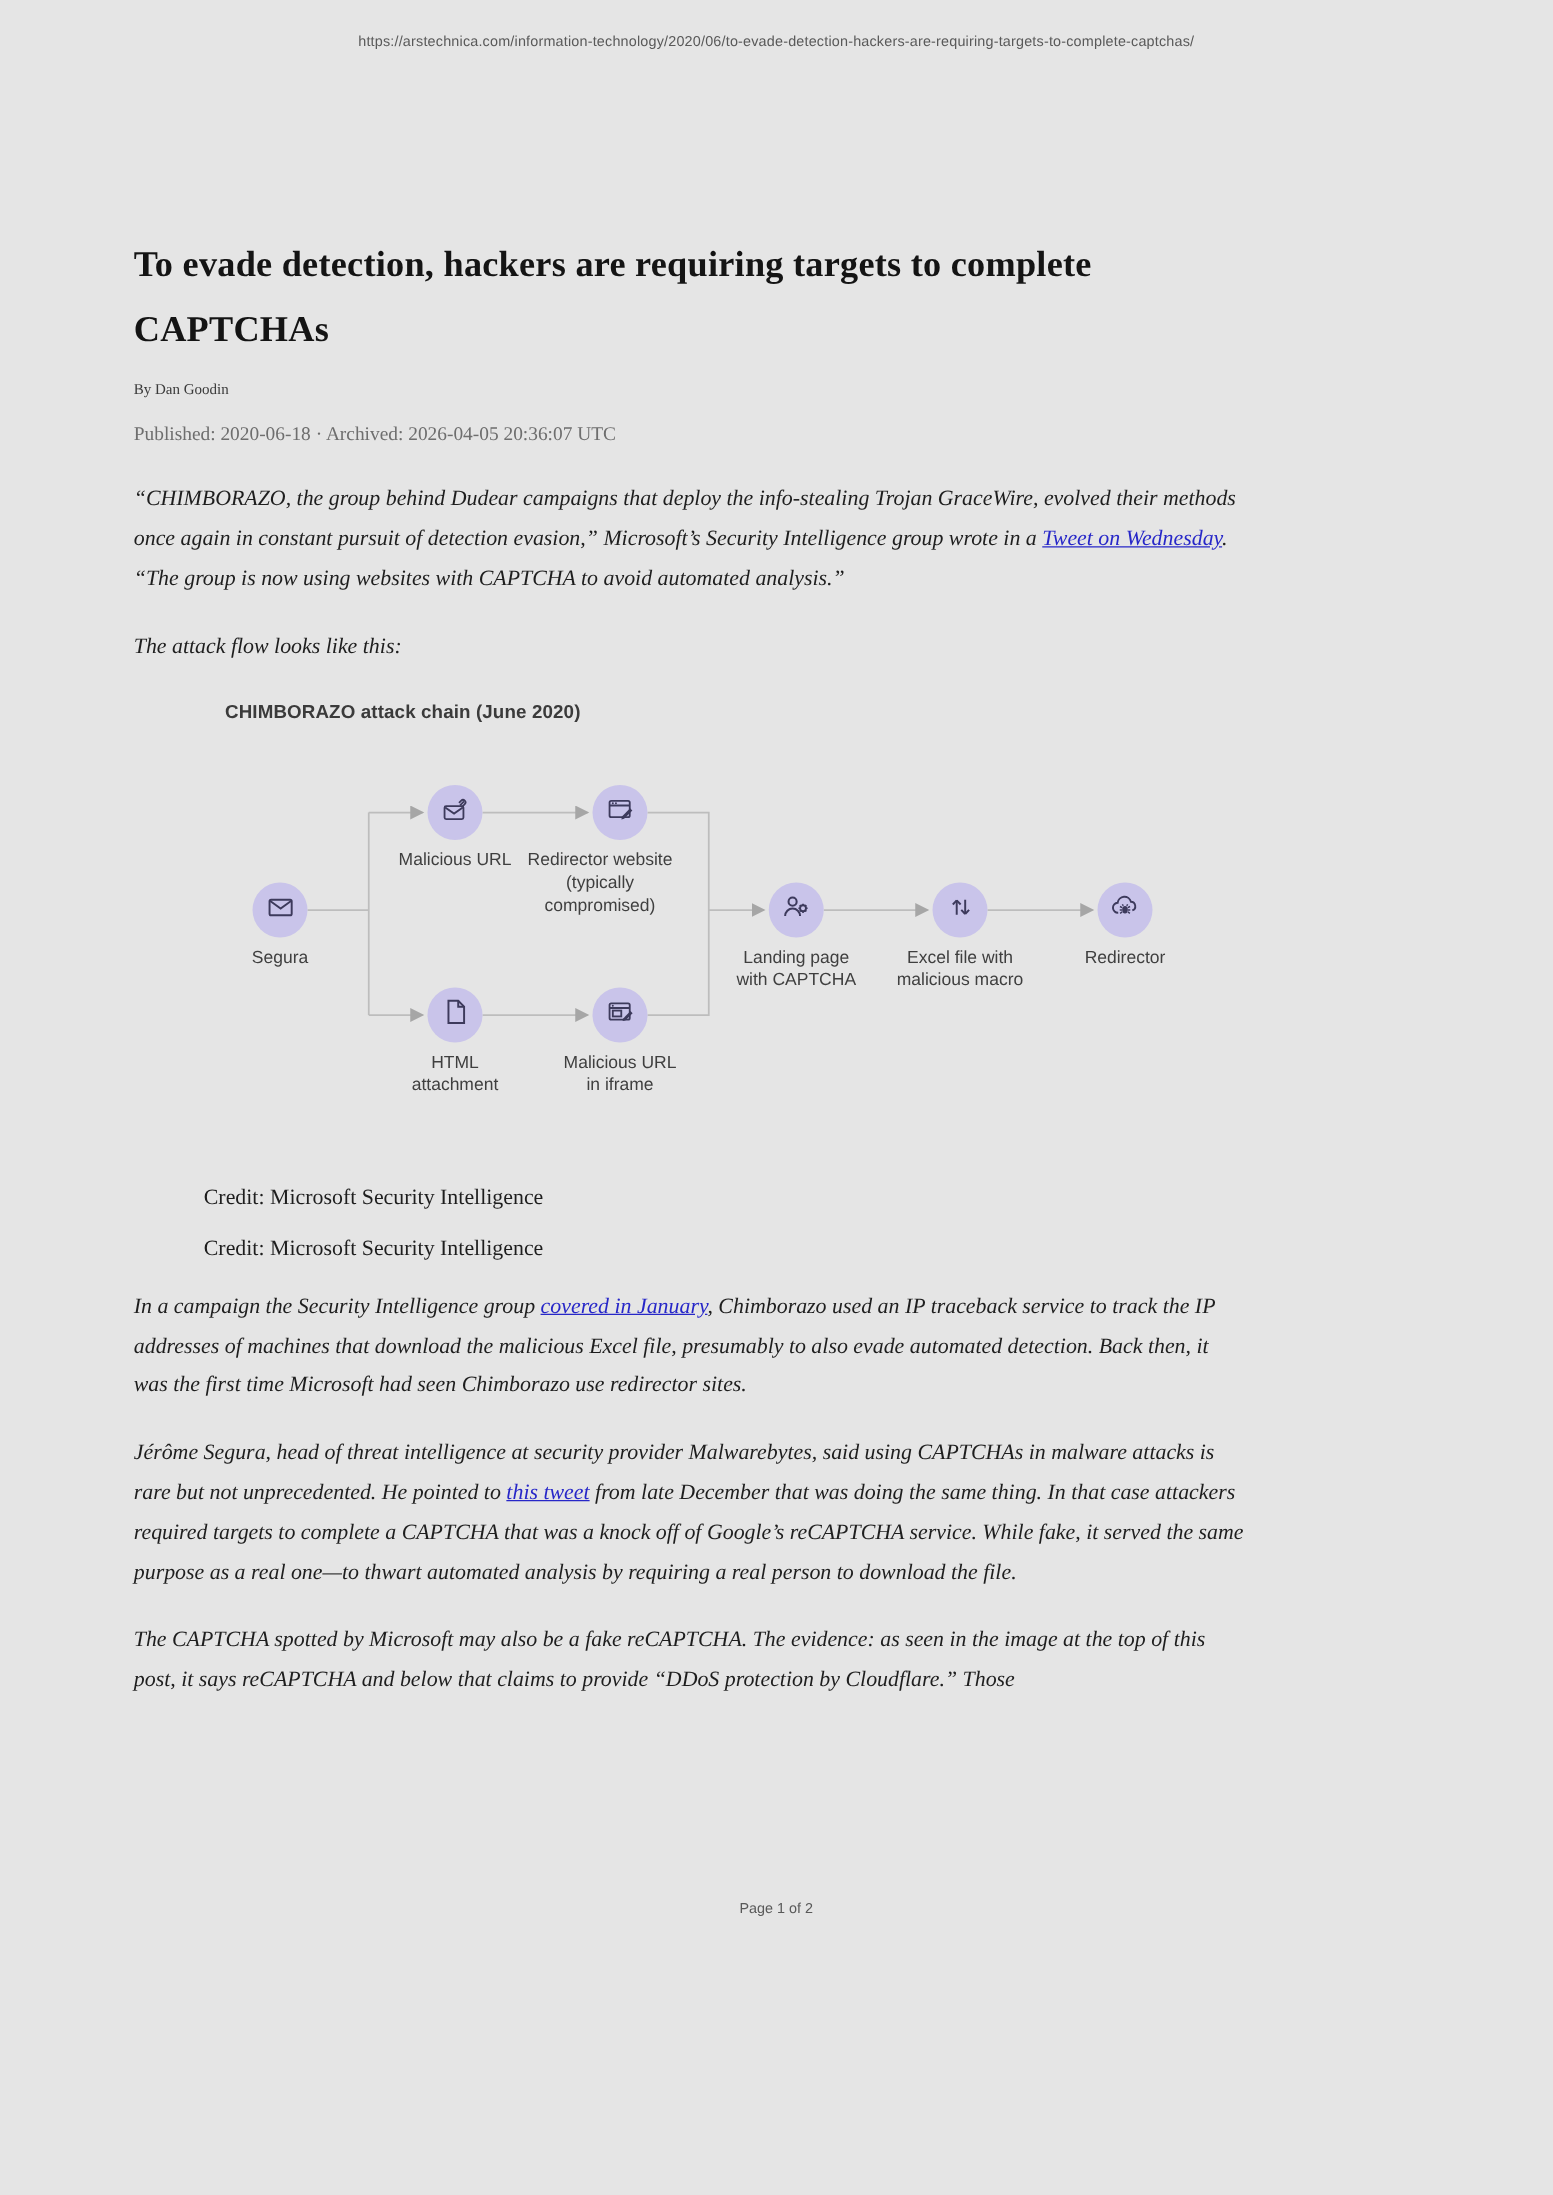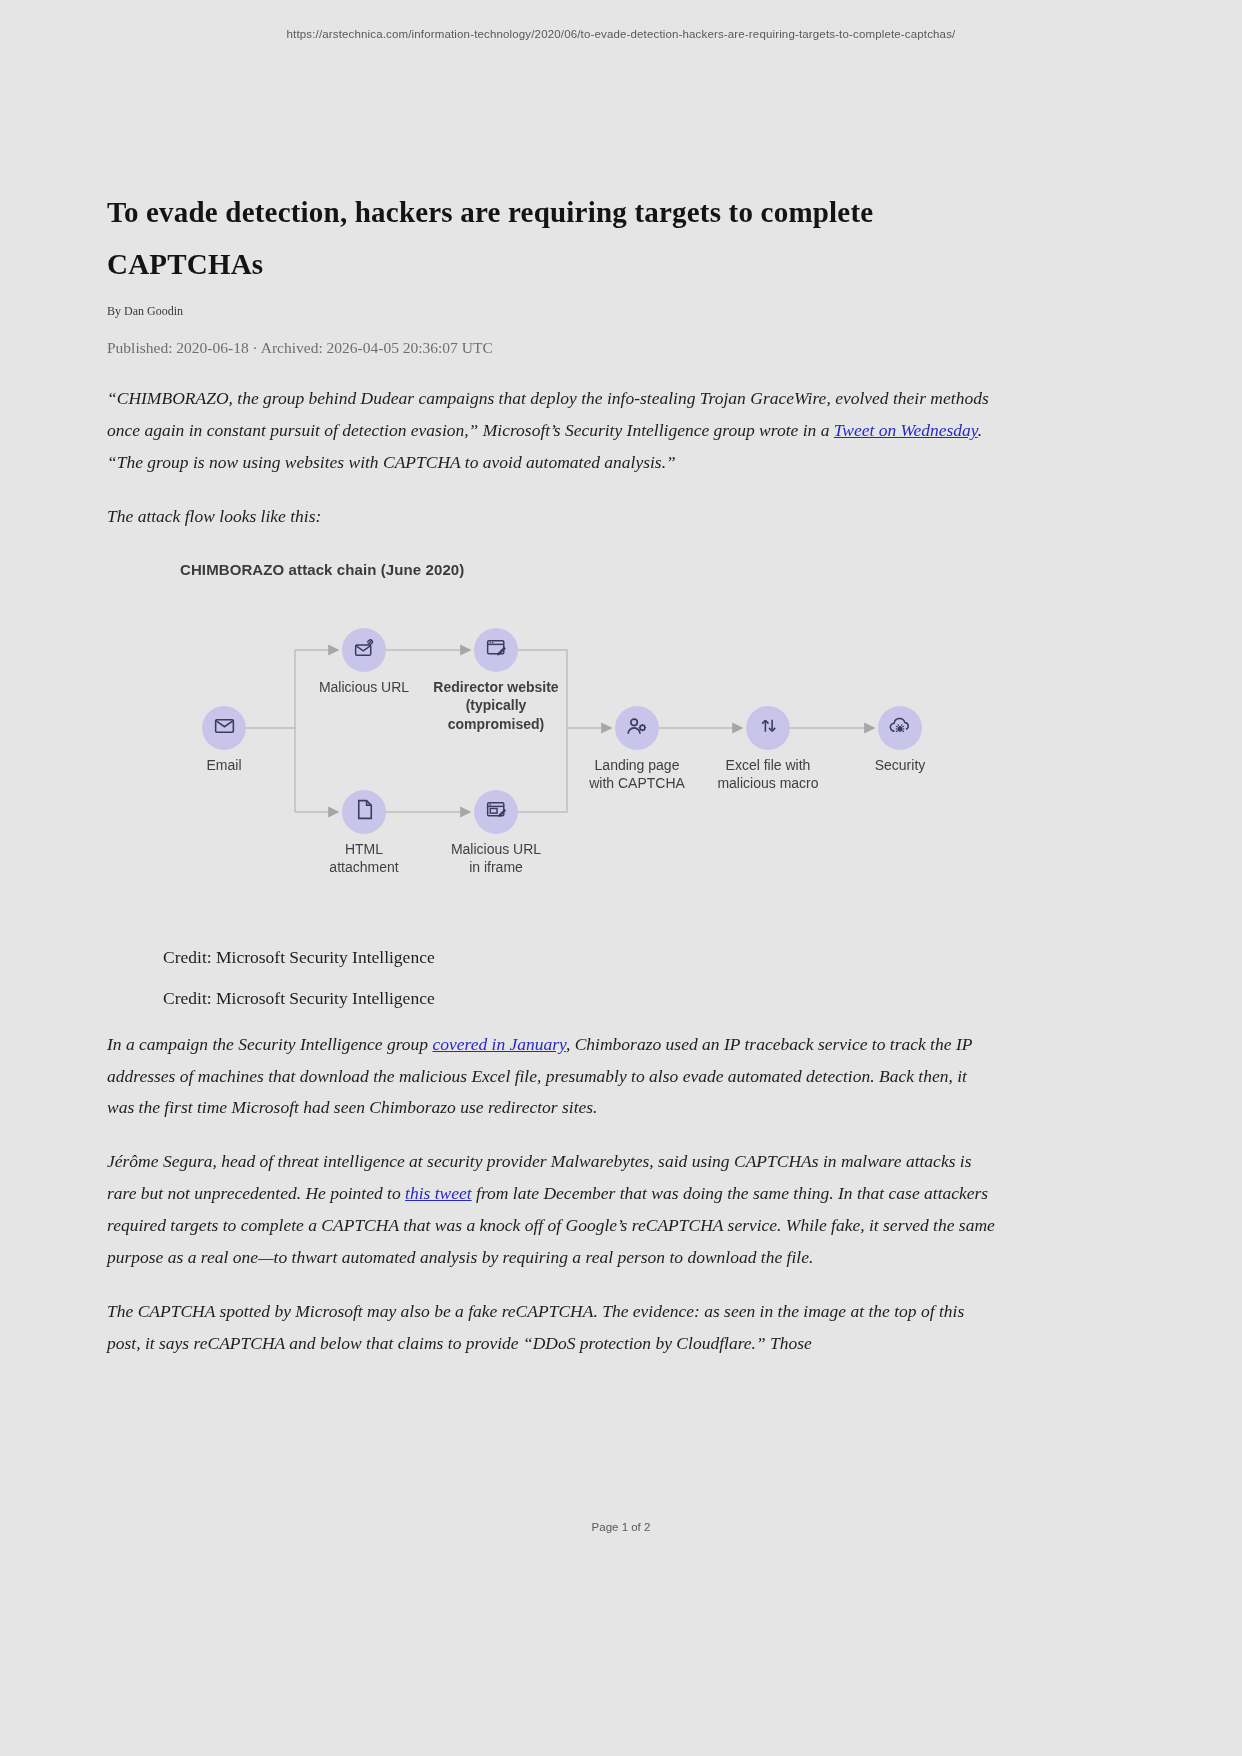--- a/index.html
+++ b/index.html
@@ -91,21 +91,21 @@
       </svg>
 
       <div class="node-circle" style="left:95px; top:149px;">
         <span>
           <svg viewBox="0 0 24 24" width="25" height="25">
               <rect x="3.5" y="6.5" width="17" height="12" rx="1.2" fill="none" stroke="#3d3a5c" stroke-width="1.5"></rect>
               <path d="M4 7.5 L12 13.2 L20 7.5" fill="none" stroke="#3d3a5c" stroke-width="1.5"></path>
             </svg>
         </span>
       </div>
-      <div class="node-label" style="left:32px; top:199px;">Email</div>
+      <div class="node-label" style="left:32px; top:199px;">Segura</div>
 
       <div class="node-circle" style="left:235px; top:71px;">
         <span>
           <svg viewBox="0 0 24 24" width="25" height="25" fill="none" stroke="#3d3a5c" stroke-width="1.4">
               <rect x="3.5" y="9.5" width="14.5" height="10" rx="1.2"></rect>
               <path d="M4 10.5 L10.8 15.2 L17.5 10.5"></path>
               <path d="M14.6 7 l1.7-1.7 a1.9 1.9 0 0 1 2.7 2.7 L17.3 9.7"></path>
               <path d="M15.4 8.9 l3-3"></path>
             </svg>
         </span>
@@ -118,21 +118,21 @@
               <g fill="none" stroke="#3d3a5c" stroke-width="1.4">
                 <rect x="3.5" y="5.5" width="15.5" height="12.5" rx="1.3"></rect>
                 <line x1="3.5" y1="9" x2="19" y2="9"></line>
               </g>
               <circle cx="6" cy="7.3" r="0.75" fill="#3d3a5c"></circle>
               <circle cx="8.4" cy="7.3" r="0.75" fill="#3d3a5c"></circle>
               <path d="M13 17.5 L19.3 11.2 L21 12.9 L14.7 19.2 L12.6 19.7 Z" fill="#3d3a5c"></path>
             </svg>
         </span>
       </div>
-      <div class="node-label" style="left:304px; top:121px;font-weight:bold;">Redirector website
+      <div class="node-label" style="left:288px; top:121px;">Redirector website
 (typically
 compromised)</div>
 
       <div class="node-circle" style="left:235px; top:233px;">
         <span>
           <svg viewBox="0 0 24 24" width="25" height="25" fill="none" stroke="#3d3a5c" stroke-width="1.5">
               <path d="M6.5 3.5 h7.5 l4.5 4.5 v12.5 h-12 z"></path>
               <path d="M14 3.5 v4.5 h4.5"></path>
             </svg>
         </span>
@@ -204,21 +204,21 @@
                 <line x1="9.9" y1="16.2" x2="8.4" y2="17.2"></line>
                 <line x1="14.1" y1="13" x2="15.7" y2="12.2"></line>
                 <line x1="14.2" y1="14.7" x2="15.9" y2="14.7"></line>
                 <line x1="14.1" y1="16.2" x2="15.6" y2="17.2"></line>
                 <line x1="10.8" y1="11.6" x2="10" y2="10.6"></line>
                 <line x1="13.2" y1="11.6" x2="14" y2="10.6"></line>
               </g>
             </svg>
         </span>
       </div>
-      <div class="node-label" style="left:708px; top:199px;">Security</div>
+      <div class="node-label" style="left:708px; top:199px;">Redirector</div>
     </div>
 
     <p class="credit">Credit: Microsoft Security Intelligence</p>
     <p class="credit">Credit: Microsoft Security Intelligence</p>
 
     <p class="body"><span>In a campaign the Security Intelligence group </span><a class="link">covered in January</a><span>, Chimborazo used an IP traceback service to track the IP addresses of machines that download the malicious Excel file, presumably to also evade automated detection. Back then, it was the first time Microsoft had seen Chimborazo use redirector sites.</span></p>
 
     <p class="body"><span>Jérôme Segura, head of threat intelligence at security provider Malwarebytes, said using CAPTCHAs in malware attacks is rare but not unprecedented. He pointed to </span><a class="link">this tweet</a><span> from late December that was doing the same thing. In that case attackers required targets to complete a CAPTCHA that was a knock off of Google’s reCAPTCHA service. While fake, it served the same purpose as a real one—to thwart automated analysis by requiring a real person to download the file.</span></p>
 
     <p class="body">The CAPTCHA spotted by Microsoft may also be a fake reCAPTCHA. The evidence: as seen in the image at the top of this post, it says reCAPTCHA and below that claims to provide “DDoS protection by Cloudflare.” Those</p>

